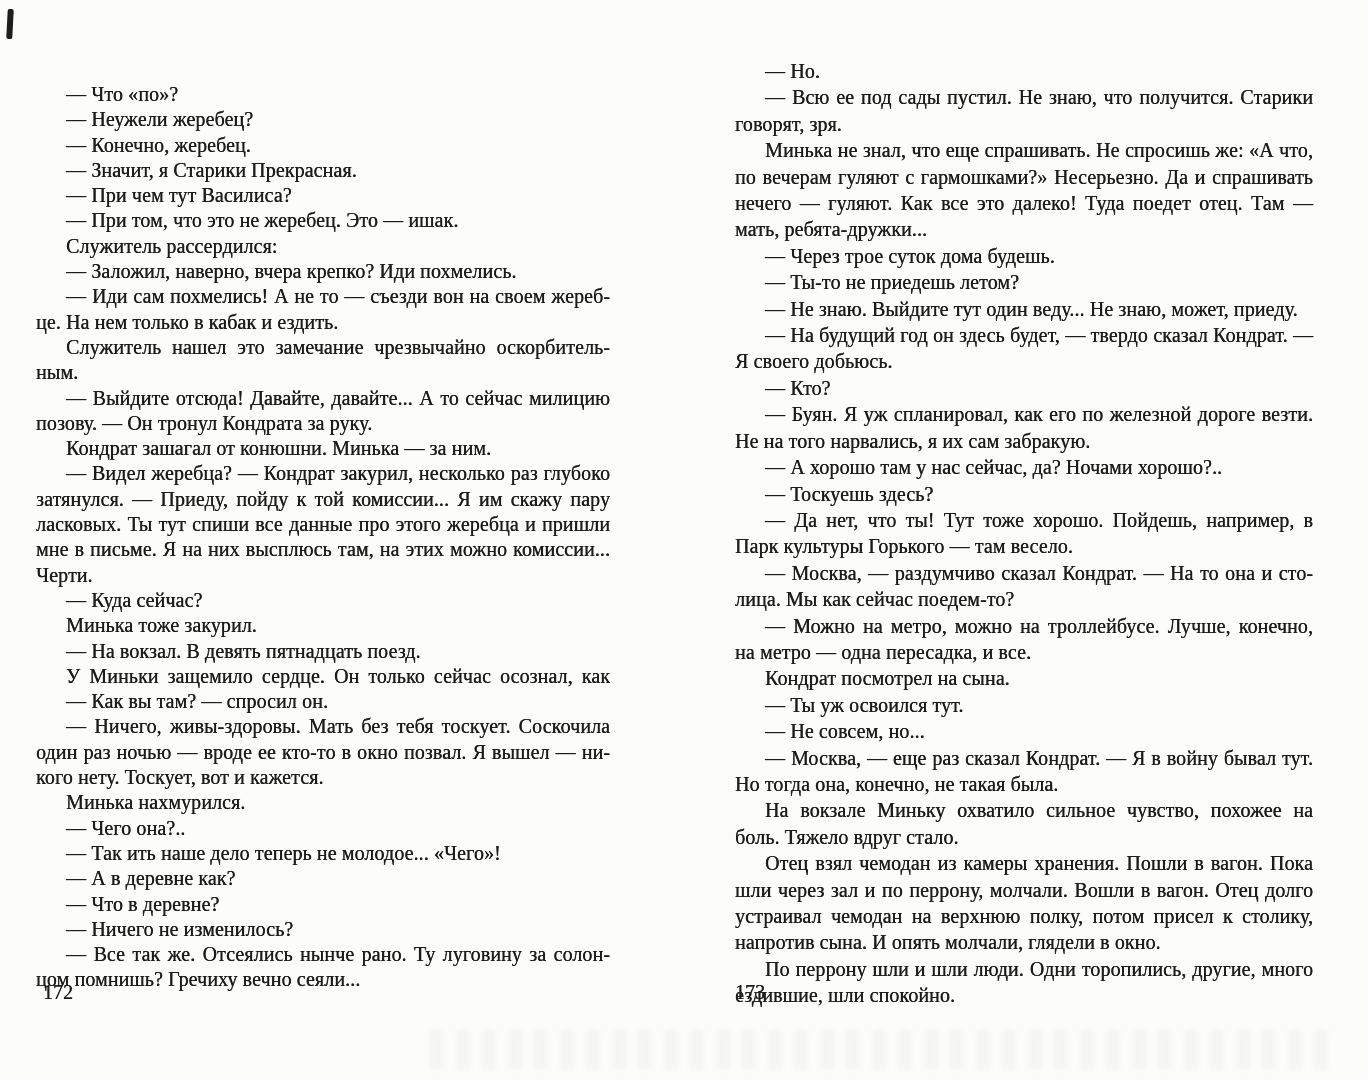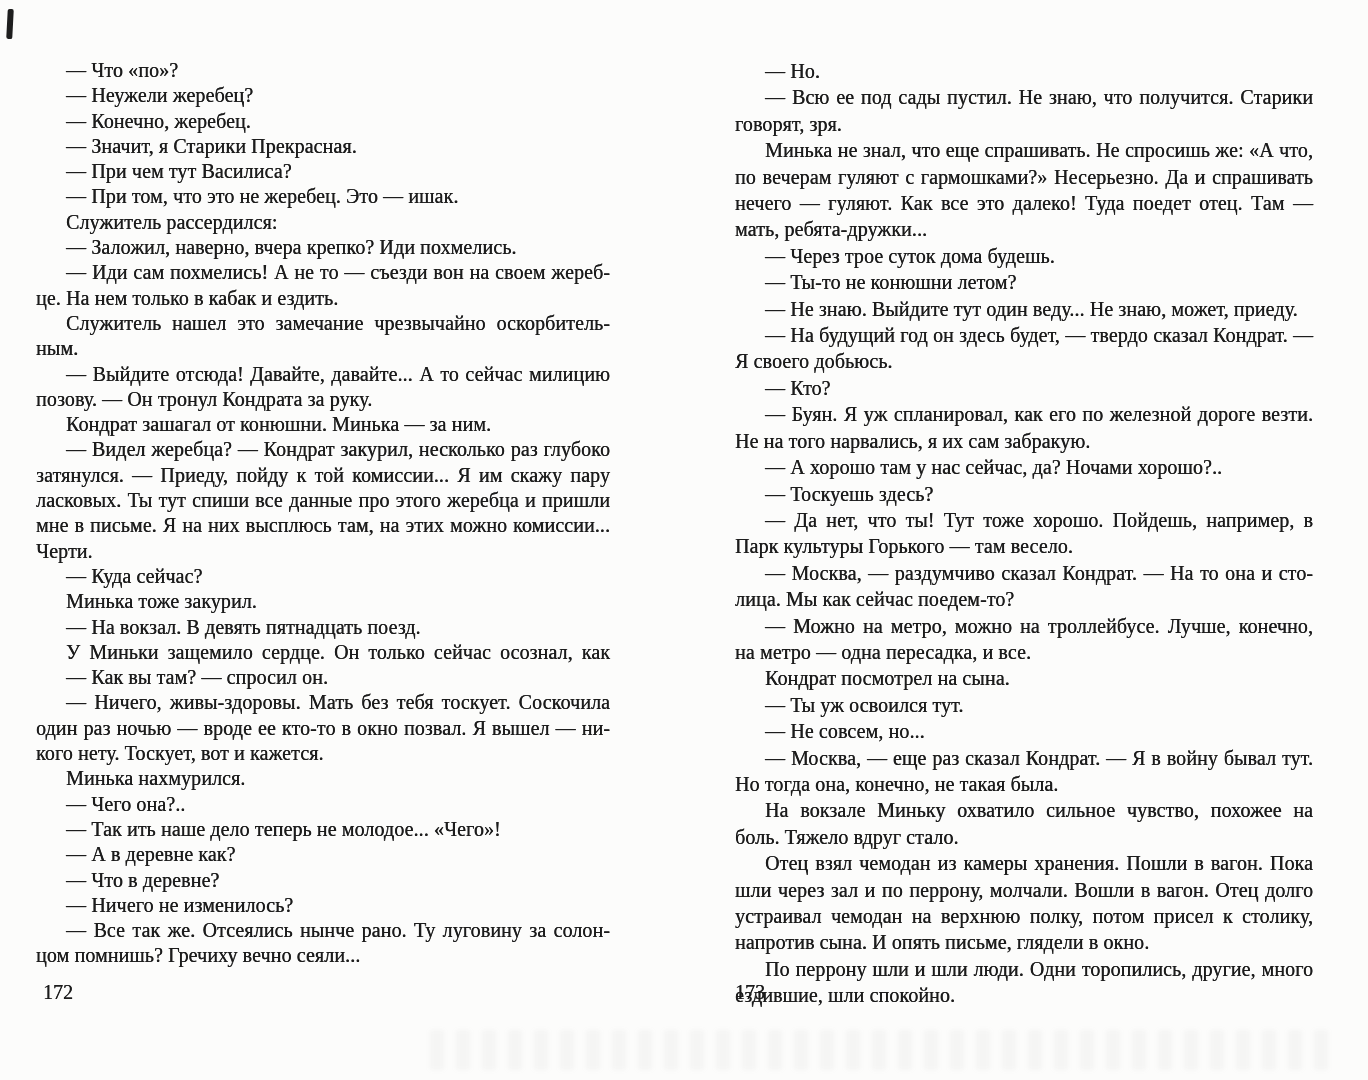--- a/index.html
+++ b/index.html
@@ -12,21 +12,21 @@
     position: relative;
     background: #fcfcfb;
     overflow: hidden;
     font-family: "Liberation Serif", "DejaVu Serif", serif;
     color: #1c1c1c;
   }
   .page-col {
     position: absolute;
     top: 58px;
   }
-  #page-left  { left: 36px;  width: 574px; }
+  #page-left  { left: 36px;  width: 574px; margin-top: 24px; }
   #page-right { left: 735px; width: 578px; }
 
   .line {
     font-size: 20px;
     letter-spacing: 0.1px;
     text-shadow: 0.3px 0 0 #222;
     white-space: normal;
   }
   #page-left  .line { line-height: 25.3px; }
   #page-right .line { line-height: 26.4px; }
@@ -114,21 +114,21 @@
 
   <div class="page-col" id="page-right">
       <div class="line ind">— Но.</div>
       <div class="line ind just">— Всю ее под сады пустил. Не знаю, что получится. Старики</div>
       <div class="line">говорят, зря.</div>
       <div class="line ind just">Минька не знал, что еще спрашивать. Не спросишь же: «А что,</div>
       <div class="line just">по вечерам гуляют с гармошками?» Несерьезно. Да и спрашивать</div>
       <div class="line just">нечего — гуляют. Как все это далеко! Туда поедет отец. Там —</div>
       <div class="line">мать, ребята-дружки...</div>
       <div class="line ind">— Через трое суток дома будешь.</div>
-      <div class="line ind">— Ты-то не конюшни летом?</div>
+      <div class="line ind">— Ты-то не приедешь летом?</div>
       <div class="line ind">— Не знаю. Выйдите тут один веду... Не знаю, может, приеду.</div>
       <div class="line ind just">— На будущий год он здесь будет, — твердо сказал Кондрат. —</div>
       <div class="line">Я своего добьюсь.</div>
       <div class="line ind">— Кто?</div>
       <div class="line ind just">— Буян. Я уж спланировал, как его по железной дороге везти.</div>
       <div class="line">Не на того нарвались, я их сам забракую.</div>
       <div class="line ind">— А хорошо там у нас сейчас, да? Ночами хорошо?..</div>
       <div class="line ind">— Тоскуешь здесь?</div>
       <div class="line ind just">— Да нет, что ты! Тут тоже хорошо. Пойдешь, например, в</div>
       <div class="line">Парк культуры Горького — там весело.</div>
@@ -139,21 +139,21 @@
       <div class="line ind">Кондрат посмотрел на сына.</div>
       <div class="line ind">— Ты уж освоился тут.</div>
       <div class="line ind">— Не совсем, но...</div>
       <div class="line ind just">— Москва, — еще раз сказал Кондрат. — Я в войну бывал тут.</div>
       <div class="line">Но тогда она, конечно, не такая была.</div>
       <div class="line ind just">На вокзале Миньку охватило сильное чувство, похожее на</div>
       <div class="line">боль. Тяжело вдруг стало.</div>
       <div class="line ind just">Отец взял чемодан из камеры хранения. Пошли в вагон. Пока</div>
       <div class="line just">шли через зал и по перрону, молчали. Вошли в вагон. Отец долго</div>
       <div class="line just">устраивал чемодан на верхнюю полку, потом присел к столику,</div>
-      <div class="line">напротив сына. И опять письме, глядели в окно.</div>
+      <div class="line">напротив сына. И опять молчали, глядели в окно.</div>
       <div class="line ind just">По перрону шли и шли люди. Одни торопились, другие, много</div>
       <div class="line">ездившие, шли спокойно.</div>
     </div>
 
   <div class="page-number" id="pagenum-left">172</div>
 
   <div class="page-number" id="pagenum-right">173</div>
 
   <div class="bleed-ghost"></div>
 </div>

